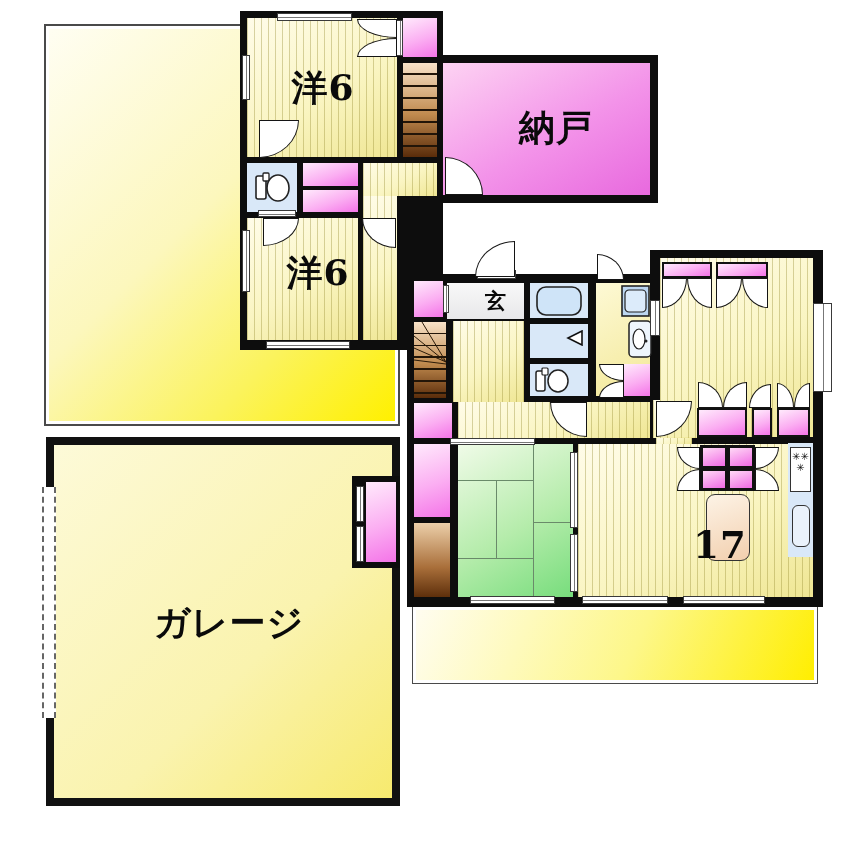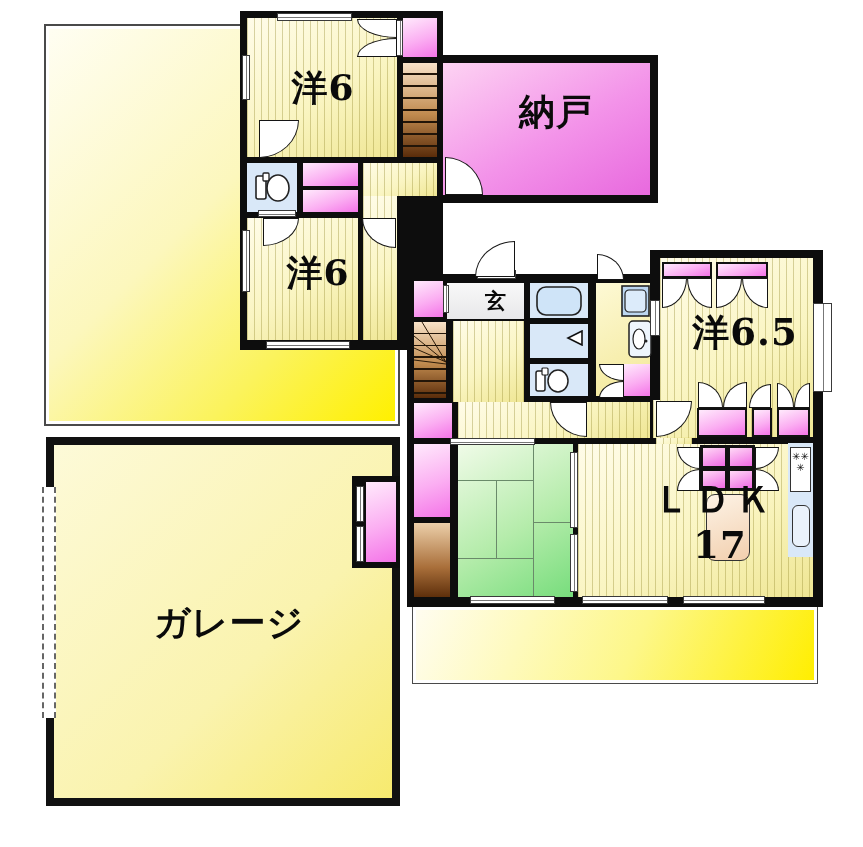--- a/index.html
+++ b/index.html
@@ -205,20 +205,18 @@
   <div class="door rtl" style="left:749px;top:384px;width:22px;height:24px;"></div>
   <div class="door rtr" style="left:777px;top:383px;width:17px;height:25px;"></div>
   <div class="door rtl" style="left:794px;top:383px;width:16px;height:25px;"></div>
   <div class="door rbl" style="left:677px;top:447px;width:23px;height:22px;"></div>
   <div class="door rtl" style="left:677px;top:469px;width:23px;height:22px;"></div>
   <div class="door rbr" style="left:755px;top:447px;width:24px;height:22px;"></div>
   <div class="door rtr" style="left:755px;top:469px;width:24px;height:22px;"></div>
 
   <div class="lbl" style="left:315px;top:88px;font-size:36px;">洋6</div>
   <div class="lbl" style="left:310px;top:273px;font-size:36px;">洋6</div>
-  <div class="lbl" style="left:548px;top:112px;font-size:36px;">納戸</div>
+  <div class="lbl" style="left:548px;top:128px;font-size:36px;">納戸</div>
   <div class="lbl" style="left:488px;top:301px;font-size:21px;">玄</div>
-  <div class="lbl" style="left:737px;top:333px;font-size:37px;">洋6.5</div>
-  <div class="lbl" style="left:707px;top:500px;font-size:37px;letter-spacing:4px;">ＬＤＫ</div>
   <div class="lbl" style="left:712px;top:545px;font-size:37px;">17</div>
   <div class="lbl" style="left:221px;top:623px;font-size:36px;">ガレージ</div>
 
 </div>
 
 </body></html>

